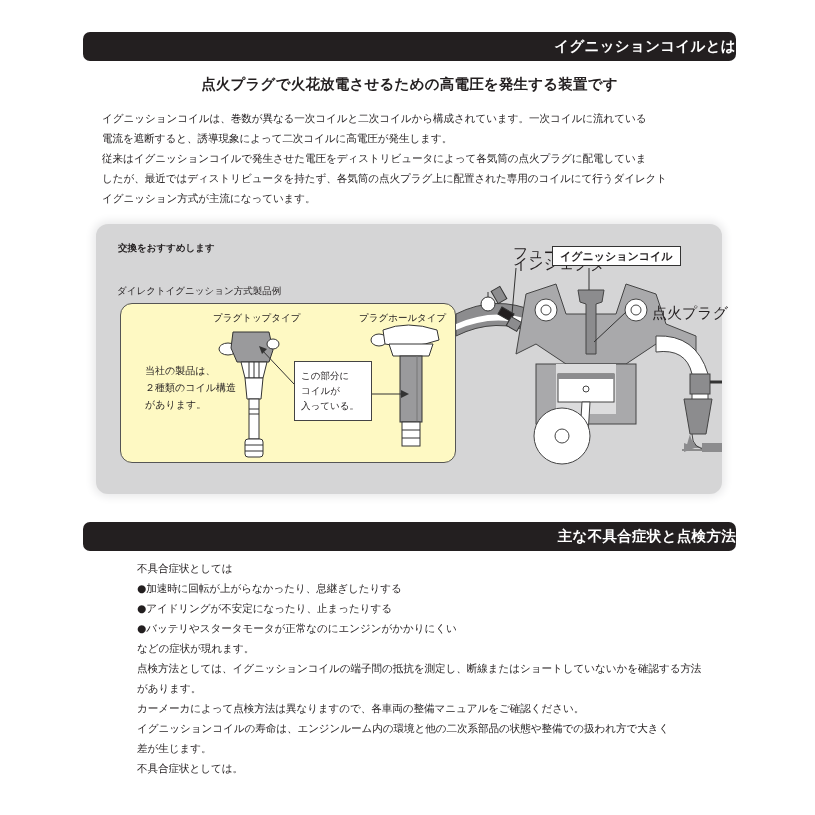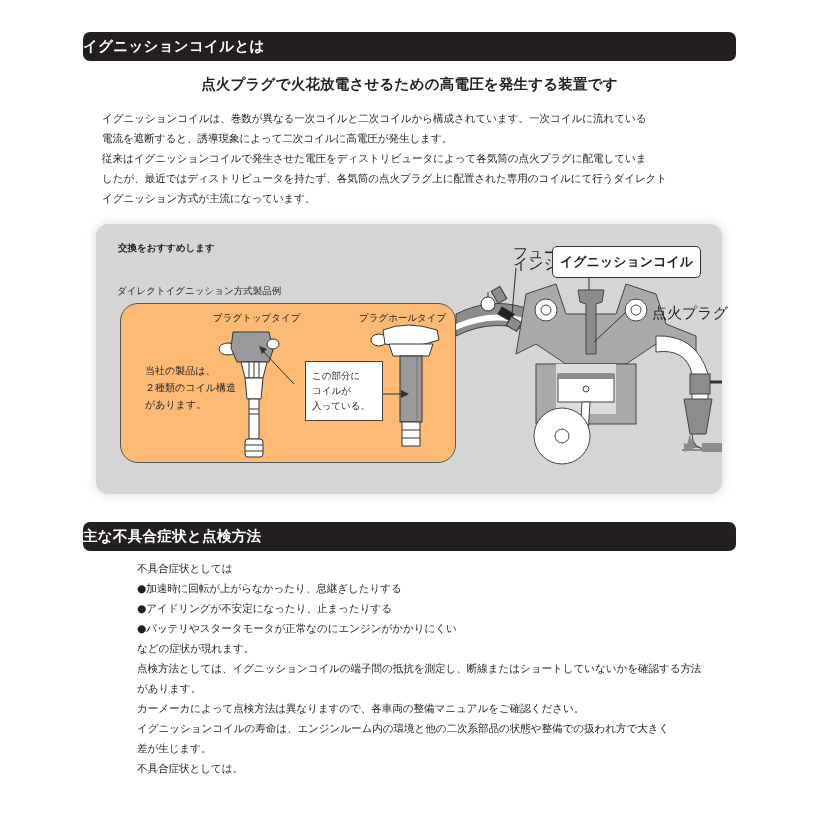--- a/index.html
+++ b/index.html
@@ -3,21 +3,21 @@
 <meta charset="utf-8">
 <style>
   * { box-sizing: border-box; margin: 0; padding: 0; }
   html, body { width: 815px; height: 815px; background: #ffffff; overflow: hidden; }
   body { position: relative; font-family: "DejaVu Sans", "Liberation Sans", sans-serif; color: #231f20; }
 
   .section-bar {
     position: absolute; left: 83px; width: 653px; height: 29px;
     background: #231f20; border-radius: 7px;
     color: #ffffff; font-weight: bold; font-size: 14.5px;
-    display: flex; align-items: center; justify-content: flex-start; letter-spacing: 0.3px;
+    display: flex; align-items: center; justify-content: flex-end; letter-spacing: 0.3px;
   }
   #bar1 { top: 32px; }
   #bar2 { top: 522px; }
 
   .subtitle {
     position: absolute; top: 75px; left: 83px; width: 653px; text-align: center;
     font-weight: bold; font-size: 14.5px; color: #231f20; letter-spacing: 0.2px;
   }
 
   .para {
@@ -34,42 +34,42 @@
     box-shadow: 0 0 8px 3px #e9e9ea;
   }
   .panel-title {
     position: absolute; left: 22px; top: 18px; font-size: 9.5px; font-weight: bold; color: #231f20;
   }
   .panel-sub {
     position: absolute; left: 21px; top: 61px; font-size: 9.5px; color: #231f20;
   }
   .product-box {
     position: absolute; left: 24px; top: 79px; width: 336px; height: 160px;
-    background: #fdba74; border: 1px solid #555; border-radius: 18px;
+    background: #fef9c3; border: 1px solid #555; border-radius: 12px;
   }
   .type-label { position: absolute; top: 8px; font-size: 9.5px; color: #231f20; white-space: nowrap; }
   #type-top { left: 92px; }
   #type-hole { left: 238px; }
   .our-products {
     position: absolute; left: 12px; top: 58px; font-size: 10px; line-height: 17px; color: #231f20; margin-left: 12px;
   }
   .coil-callout {
     position: absolute; left: 173px; top: 57px; width: 78px; height: 60px;
     border: 1px solid #444; background: #fff; padding: 6px 0 0 6px;
-    font-size: 9.5px; line-height: 15px; color: #231f20; margin-left: 11px;
+    font-size: 9.5px; line-height: 15px; color: #231f20;
   }
   .svg-layer { position: absolute; left: 0; top: 0; }
 
   .engine-label { position: absolute; font-size: 15px; color: #231f20; line-height: 11px; white-space: nowrap; margin-left: 32px; }
   #lbl-injector { left: 385px; top: 24px; }
   #lbl-plug { left: 524px; top: 84px; }
   .coil-tag {
-    position: absolute; left: 456px; top: 22px; height: 32px; padding: 0 7px;
-    background: #fff; border: 1.3px solid #333; border-radius: 5px;
-    font-size: 13px; font-weight: bold; display: flex; align-items: center; white-space: nowrap;
+    position: absolute; left: 456px; top: 22px; height: 20px; padding: 0 7px;
+    background: #fff; border: 1.3px solid #333; border-radius: 0;
+    font-size: 11px; font-weight: bold; display: flex; align-items: center; white-space: nowrap;
   }
 
   #symptoms { top: 558px; margin-left: 44px; }
 </style>
 </head>
 <body>
 
 <div class="section-bar" id="bar1">
   <span>イグニッションコイルとは</span>
 </div>

